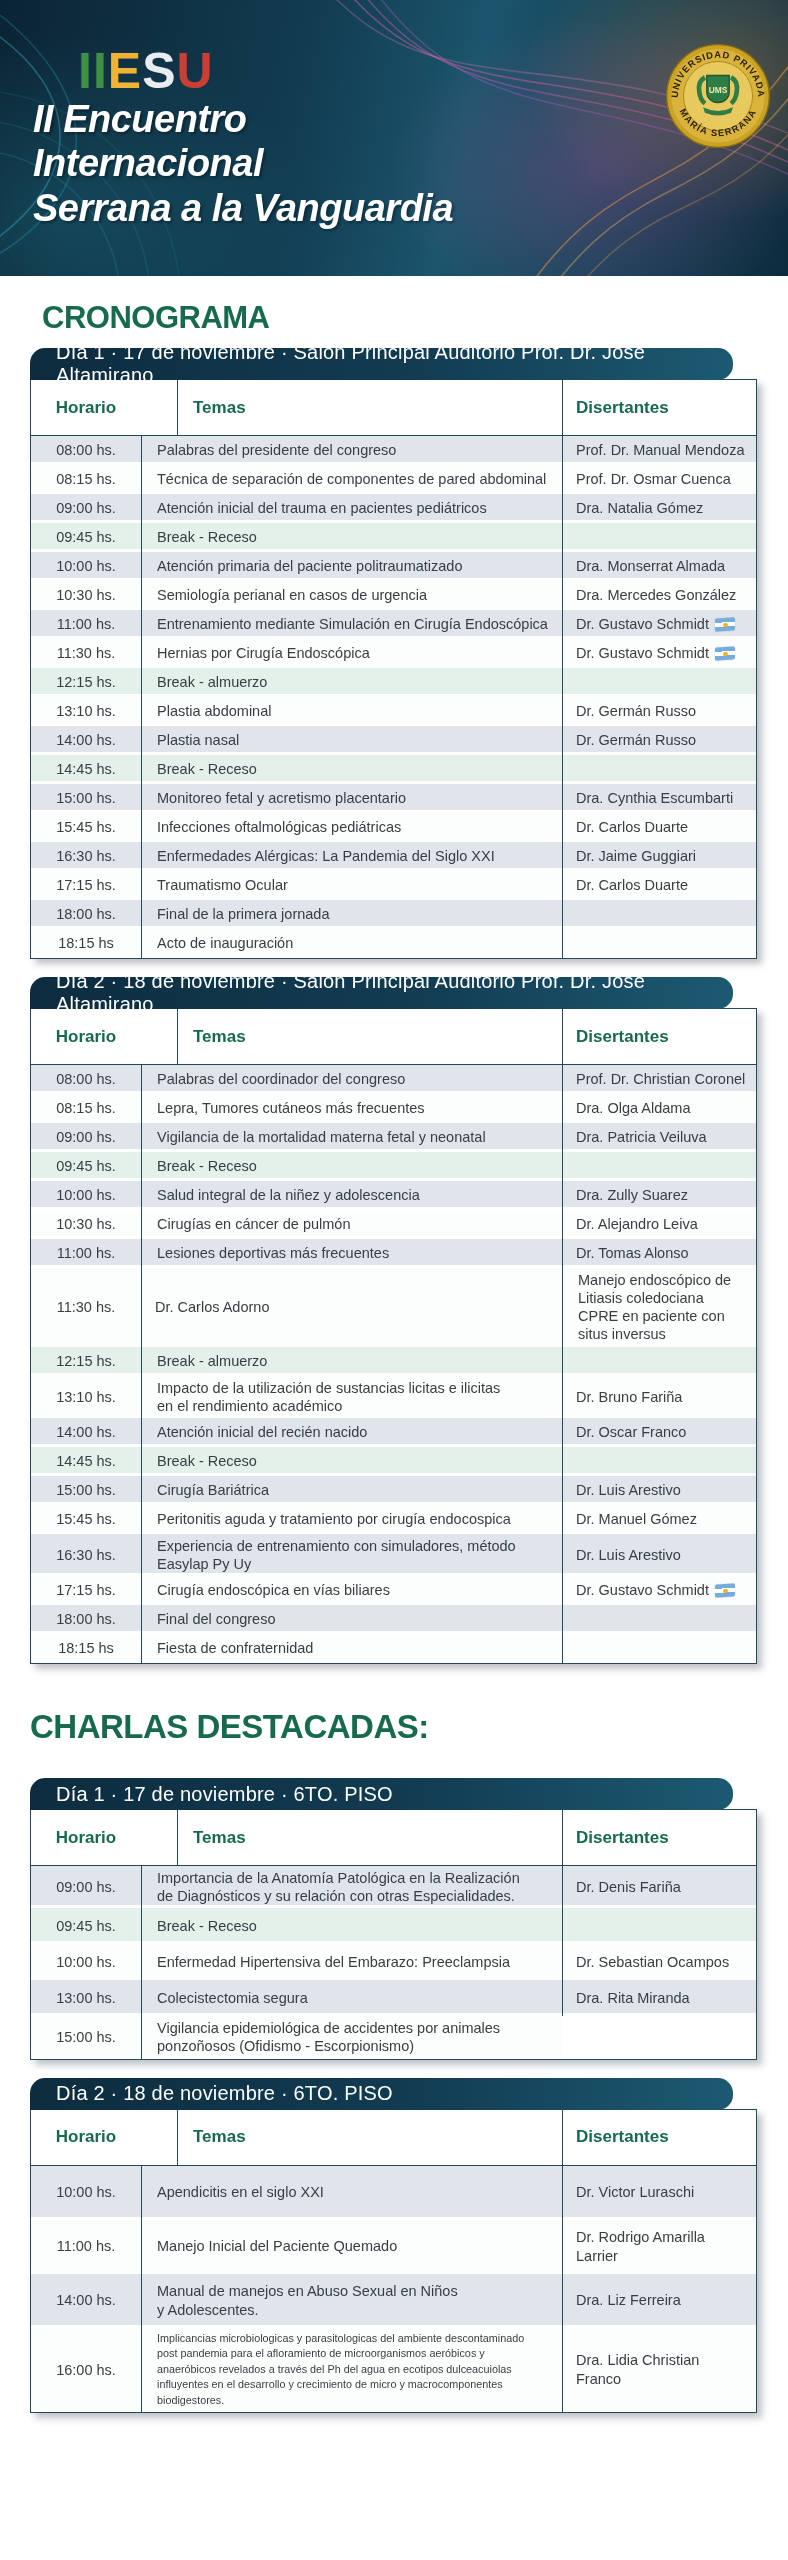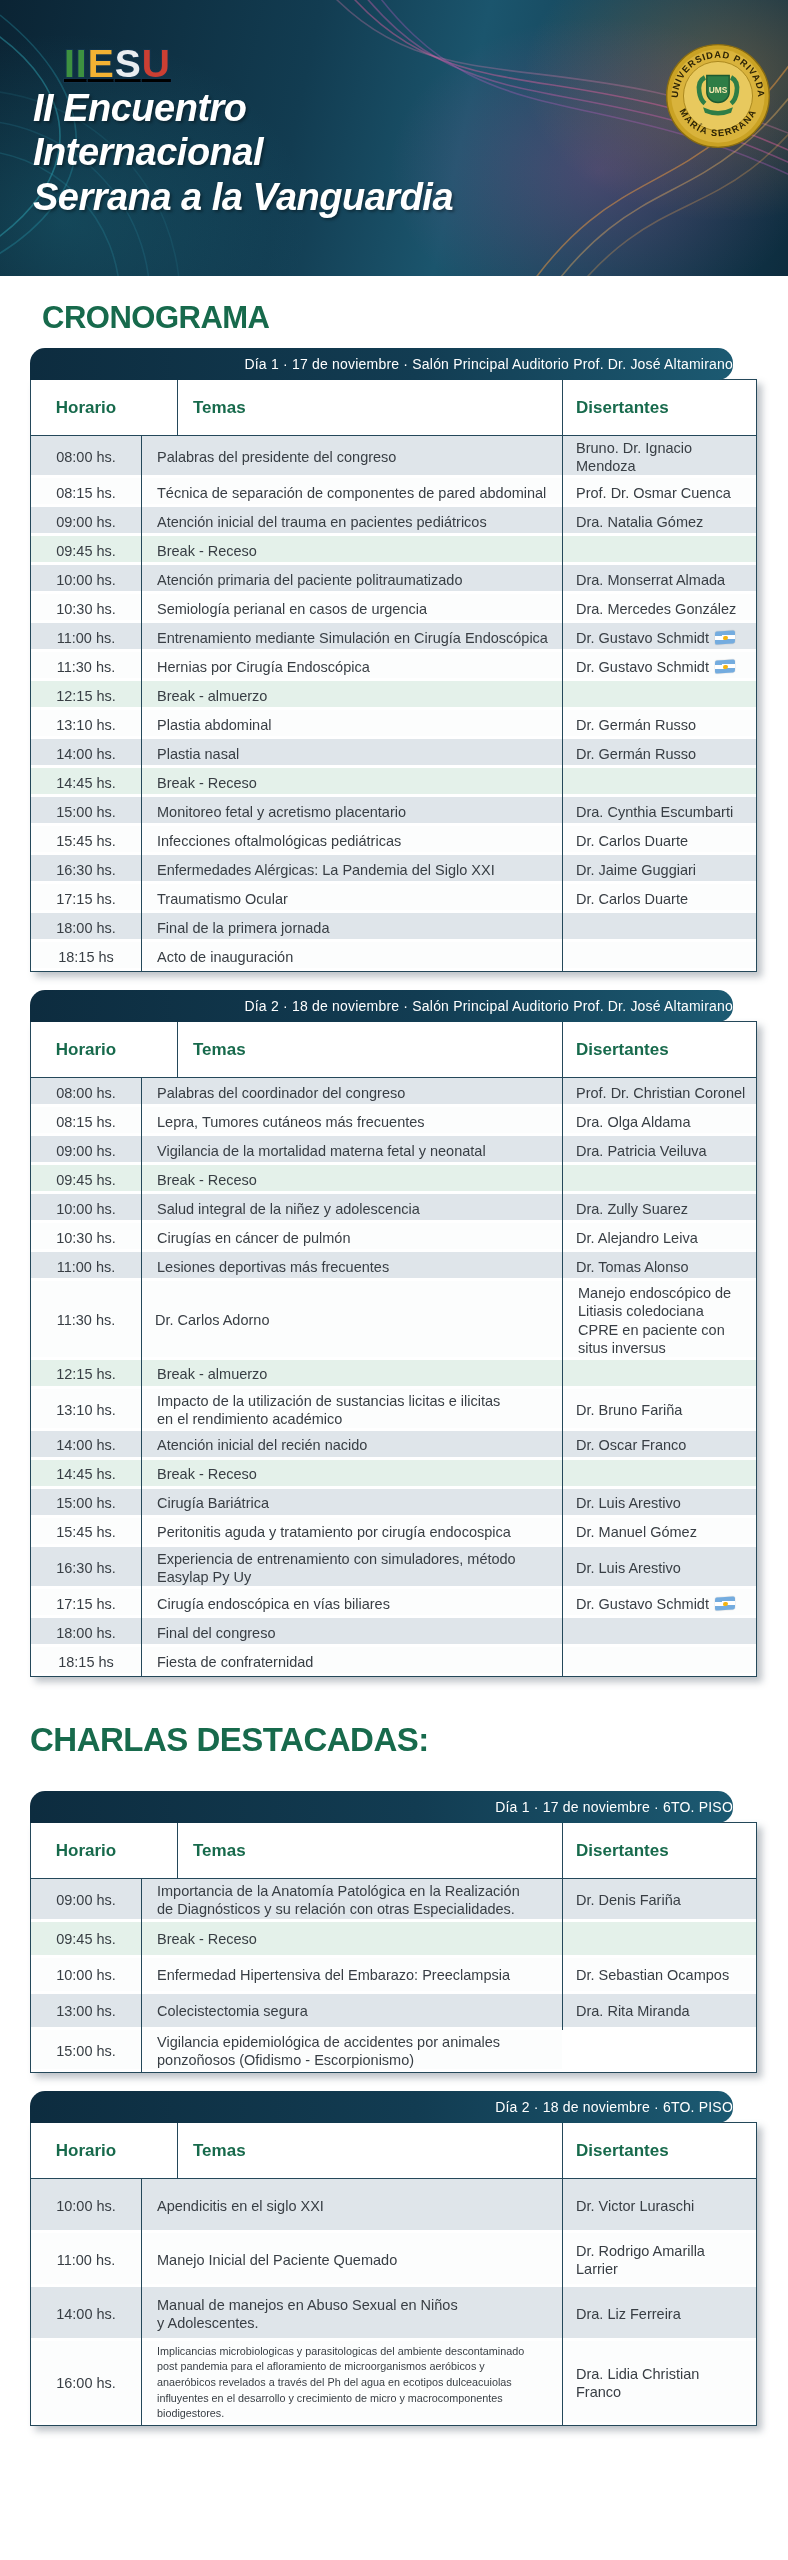--- a/index.html
+++ b/index.html
@@ -7,42 +7,42 @@
   .page{width:788px;height:2560px;overflow:hidden;background:#fff;}
 
   
   .hero{position:relative;width:788px;height:276px;overflow:hidden;
     background:
       radial-gradient(ellipse 300px 220px at 76% 62%, rgba(205,85,165,.28), transparent 70%),
       radial-gradient(ellipse 280px 200px at 92% 28%, rgba(242,152,64,.30), transparent 72%),
       radial-gradient(ellipse 340px 260px at 8% 80%, rgba(40,150,170,.25), transparent 72%),
       linear-gradient(102deg,#0b2434 0%,#123c51 38%,#1b556d 58%,#0d2c3e 100%);}
   .hero svg.waves{position:absolute;inset:0;}
-  .logo{position:absolute;top:42px;left:64px;font-size:39px;font-weight:bold;letter-spacing:1px;font-style:normal;text-decoration:underline;}
+  .logo{position:absolute;top:42px;left:78px;font-size:50px;font-weight:bold;letter-spacing:1px;font-style:normal;}
   .logo span{text-shadow:1px 1px 0 #12354d,-1px -1px 0 #12354d,1px -1px 0 #12354d,-1px 1px 0 #12354d;}
   .logo .tone-green{color:#3d9140;}
   .logo .tone-yellow{color:#f2b233;}
   .logo .tone-silver{color:#e9edf0;}
   .logo .tone-red{color:#cb3f33;}
-  .hero-title{position:absolute;left:33px;top:86px;color:#ffffff;font-weight:bold;font-style:italic;
+  .hero-title{position:absolute;left:33px;top:97px;color:#ffffff;font-weight:bold;font-style:italic;
     font-size:38px;line-height:1.17;letter-spacing:-.5px;text-shadow:2px 2px 3px rgba(0,0,0,.35);}
   .seal{position:absolute;top:40px;right:14px;width:112px;height:112px;}
 
   
   .section-heading{color:#176a4c;font-weight:bold;margin:0;padding:0 42px;letter-spacing:-.5px;}
   .h-cronograma{font-size:31px;margin-top:24px;margin-bottom:12px;}
   .h-charlas{font-size:33px;margin-top:44px;margin-bottom:32px;}
 
   
   .content{padding:0 31px 0 30px;}
   .table-block{margin-bottom:18px;}
   .bar{width:calc(100% - 24px);box-sizing:border-box;height:32px;display:flex;align-items:center;
     padding-left:26px;border-radius:15px 15px 15px 0;position:relative;z-index:2;
     background:linear-gradient(90deg,#0d2c3f 0%,#123c52 55%,#1c5a72 100%);
-    color:#fff;font-size:14px;letter-spacing:.2px;justify-content:flex-end;}
+    color:#fff;font-size:20px;letter-spacing:.2px;}
   .table{border:1.5px solid #24485a;background:#fff;position:relative;z-index:1;margin-top:-1px;
     box-shadow:5px 5px 7px rgba(110,122,134,.45);}
   .thead,.row{display:grid;grid-template-columns:110px 1fr 194px;}
   .thead{border-bottom:1.5px solid #24485a;gap:36px;}
   .thead .cell{background:#fff;min-height:55px;display:flex;align-items:center;
     color:#176a4c;font-weight:bold;font-size:17px;}
   .cell{box-sizing:border-box;display:flex;align-items:center;font-size:14.5px;color:#383e44;
     line-height:1.25;padding:3px 10px;}
   .cell.time{justify-content:center;text-align:center;}
   .cell.topic{padding-left:15px;white-space:pre-line;}
@@ -126,21 +126,21 @@
         <div class="thead">
           <div class="cell time th">Horario</div>
           <div class="cell topic th">Temas</div>
           <div class="cell speaker th">Disertantes</div>
         </div>
         <div class="tbody">
             <div class="row shade-gray">
               <div class="cell time">08:00 hs.</div>
               <div class="cell topic">Palabras del presidente del congreso</div>
               <div class="cell speaker">
-                <span>Bruno. Dr. Ignacio Mendoza</span>
+                <span>Prof. Dr. Manual Mendoza</span>
               </div>
             </div>
             <div class="row shade-white">
               <div class="cell time">08:15 hs.</div>
               <div class="cell topic">Técnica de separación de componentes de pared abdominal</div>
               <div class="cell speaker">
                 <span>Prof. Dr. Osmar Cuenca</span>
               </div>
             </div>
             <div class="row shade-gray">

